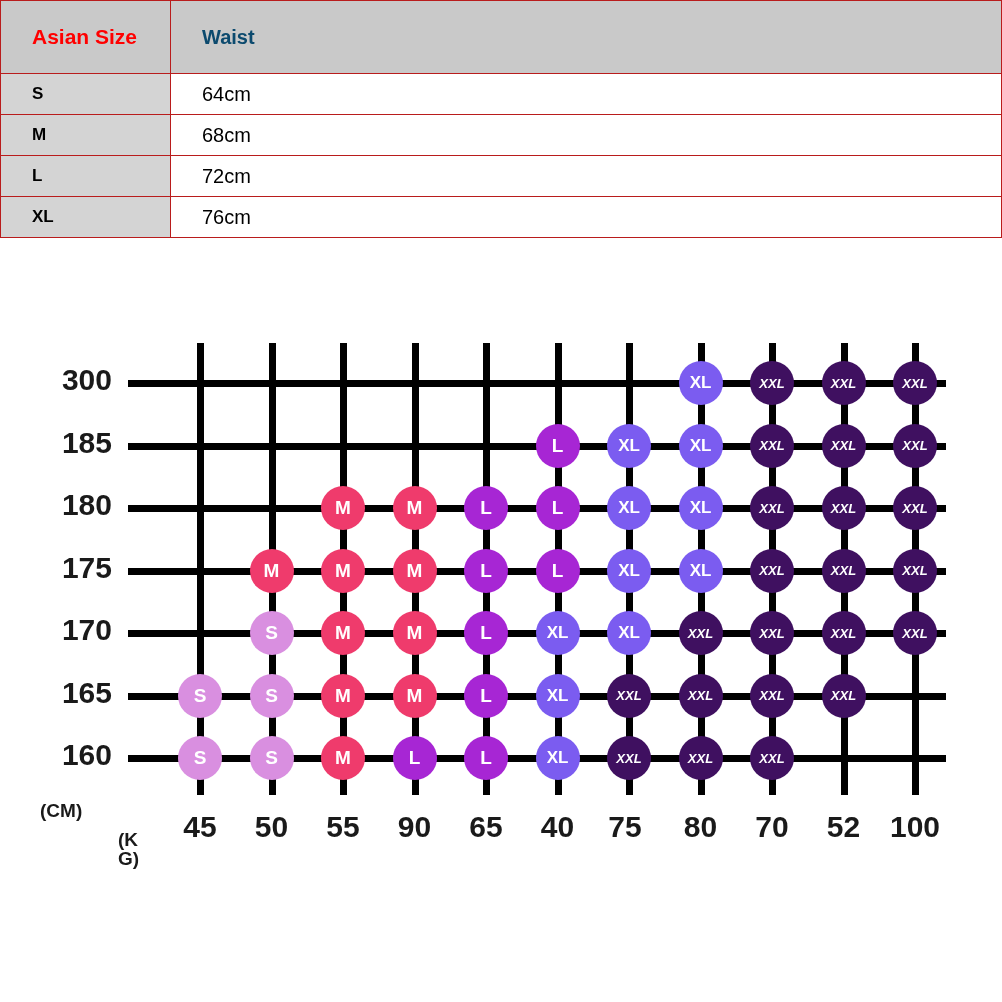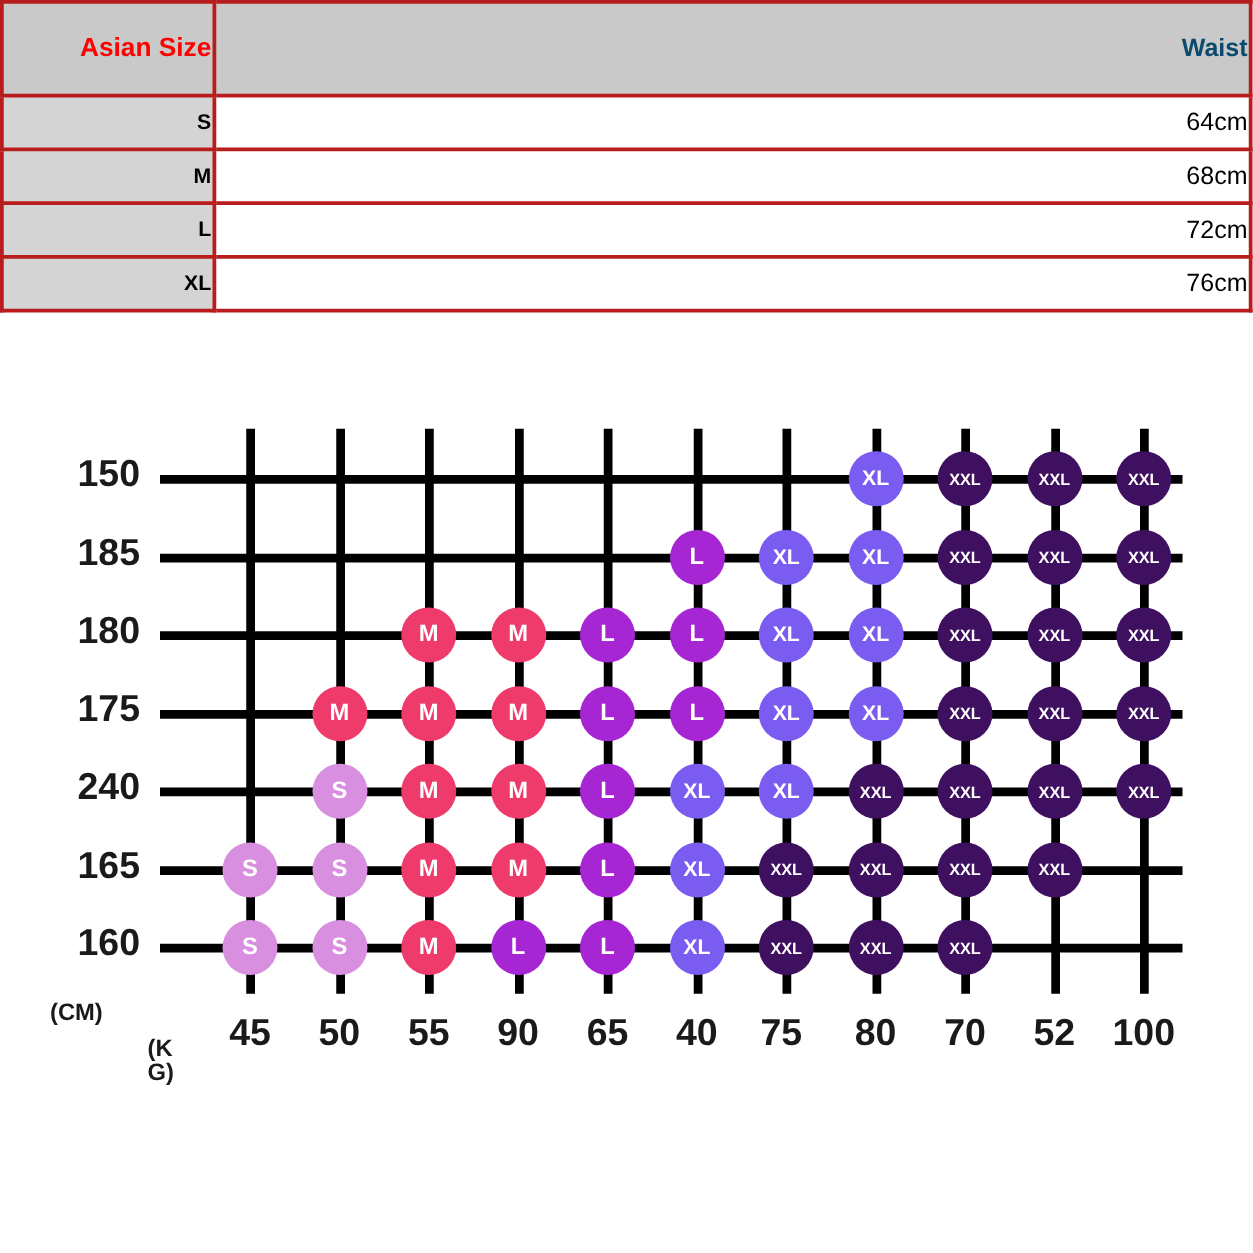--- a/index.html
+++ b/index.html
@@ -21,22 +21,22 @@
     left: 0;
     top: 0;
     width: 1002px;
   }
   table.size-table {
     border-collapse: collapse;
     width: 1002px;
     table-layout: fixed;
   }
   table.size-table td, table.size-table th {
-    border: 3px solid #b91c1c;
-    text-align: right;
+    border: 1px solid #b91c1c;
+    text-align: left;
     vertical-align: middle;
     font-family: "Liberation Sans", sans-serif;
     padding-left: 31px;
   }
   .col-size { width: 170px; }
   th.hdr-size {
     background: #c9c9c9;
     color: #ff0000;
     font-size: 21px;
     font-weight: bold;
@@ -149,21 +149,21 @@
     display: flex;
     align-items: center;
     justify-content: center;
     transform: translate(-50%, -50%);
     box-sizing: border-box;
   }
   .dot.sz-S { font-size: 19px; }
   .dot.sz-M { font-size: 19px; }
   .dot.sz-L { font-size: 19px; }
   .dot.sz-XL { font-size: 17px; }
-  .dot.sz-XXL { font-size: 13px; }
+  .dot.sz-XXL { font-size: 13px; font-style: italic; }
 </style>
 </head>
 <body>
 
 <div id="size-table-wrap">
   <table class="size-table">
     <colgroup>
         <col class="col-size">
         <col>
       </colgroup>
@@ -206,25 +206,25 @@
     <div class="gridline-v" style="left: 268.5px;"></div>
     <div class="gridline-v" style="left: 340px;"></div>
     <div class="gridline-v" style="left: 411.5px;"></div>
     <div class="gridline-v" style="left: 483px;"></div>
     <div class="gridline-v" style="left: 554.5px;"></div>
     <div class="gridline-v" style="left: 626px;"></div>
     <div class="gridline-v" style="left: 697.5px;"></div>
     <div class="gridline-v" style="left: 769px;"></div>
     <div class="gridline-v" style="left: 840.5px;"></div>
     <div class="gridline-v" style="left: 912px;"></div>
-    <div class="axis-label-y" style="top: 58px;">150</div>
+    <div class="axis-label-y" style="top: 58px;">300</div>
     <div class="axis-label-y" style="top: 120.5px;">185</div>
     <div class="axis-label-y" style="top: 183px;">180</div>
     <div class="axis-label-y" style="top: 245.5px;">175</div>
-    <div class="axis-label-y" style="top: 308px;">240</div>
+    <div class="axis-label-y" style="top: 308px;">170</div>
     <div class="axis-label-y" style="top: 370.5px;">165</div>
     <div class="axis-label-y" style="top: 433px;">160</div>
     <div class="axis-label-x" style="left: 165px; top: 505px;">45</div>
     <div class="axis-label-x" style="left: 236.5px; top: 505px;">50</div>
     <div class="axis-label-x" style="left: 308px; top: 505px;">55</div>
     <div class="axis-label-x" style="left: 379.5px; top: 505px;">90</div>
     <div class="axis-label-x" style="left: 451px; top: 505px;">65</div>
     <div class="axis-label-x" style="left: 522.5px; top: 505px;">40</div>
     <div class="axis-label-x" style="left: 590px; top: 505px;">75</div>
     <div class="axis-label-x" style="left: 665.5px; top: 505px;">80</div>

